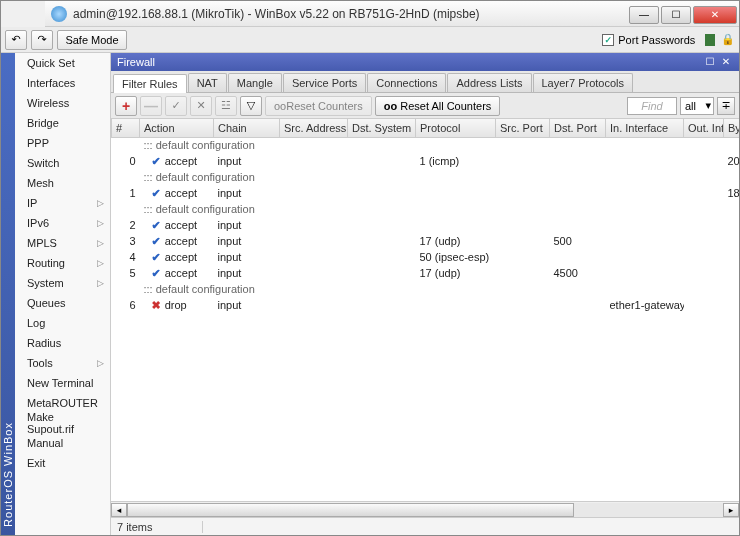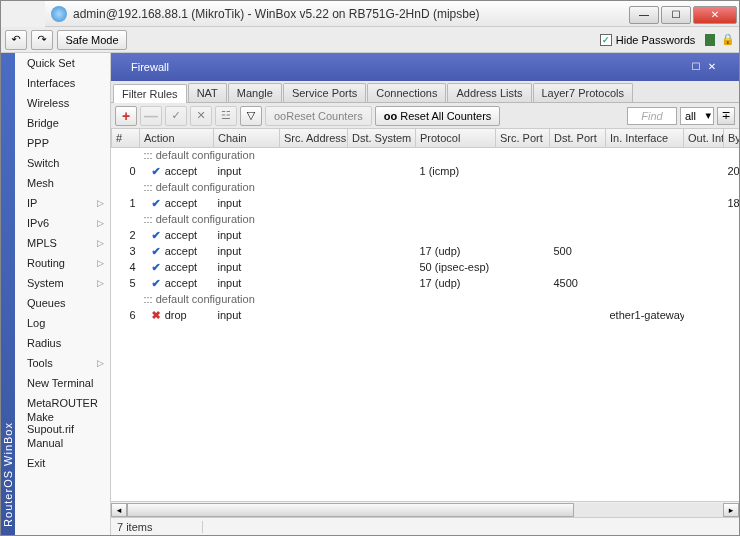--- a/index.html
+++ b/index.html
@@ -27,21 +27,21 @@
 
 .left-rail { width: 14px; background: linear-gradient(#4a6cc3,#3a56a0); color: #fff; display: flex; align-items: flex-end; justify-content: center; padding-bottom: 8px; }
 .left-rail span { writing-mode: vertical-rl; transform: rotate(180deg); font-size: 11px; letter-spacing: 1px; }
 
 .sidebar { width: 96px; background: #f8f8f8; border-right: 1px solid #ccc; overflow-y: auto; }
 .sb-item { display: flex; align-items: center; justify-content: space-between; padding: 3px 6px 3px 12px; height: 20px; cursor: pointer; color: #222; }
 .sb-arrow { color: #888; font-size: 9px; }
 
 .content { flex: 1; display: flex; flex-direction: column; background: #eaeaea; min-width: 0; }
 
-.panel-title { height: 28px; background: linear-gradient(#5f72c8,#465baf); color: #fff; display: flex; align-items: center; padding: 0 20px; font-size: 11px; }
+.panel-title { height: 18px; background: linear-gradient(#5f72c8,#465baf); color: #fff; display: flex; align-items: center; padding: 0 6px; font-size: 11px; }
 .panel-title .pt-spacer { flex: 1; }
 .panel-title .pt-btn { width: 14px; height: 14px; margin-left: 2px; color: #fff; cursor: pointer; text-align: center; line-height: 14px; font-size: 10px; }
 
 .tabs { height: 22px; display: flex; align-items: flex-end; gap: 1px; padding: 0 2px; background: #e8e8e8; border-bottom: 1px solid #b8b8b8; }
 .tab { padding: 3px 8px; border: 1px solid #b8b8b8; border-bottom: none; background: linear-gradient(#f0f0f0,#dedede); border-radius: 2px 2px 0 0; cursor: pointer; color: #333; }
 .tab.active { background: #fff; position: relative; top: 1px; }
 
 .panel-toolbar { height: 26px; display: flex; align-items: center; gap: 3px; padding: 3px 4px; background: #eaeaea; border-bottom: 1px solid #ccc; }
 .pt { width: 22px; height: 20px; border: 1px solid #aaa; border-radius: 2px; background: linear-gradient(#fff,#e6e6e6); display: flex; align-items: center; justify-content: center; cursor: pointer; }
 .pt.disabled { opacity: 0.45; }
@@ -88,21 +88,21 @@
 
   <div class="toolbar">
     <div class="tb-btn">↶</div>
     <div class="tb-btn">↷</div>
     <div class="tb-btn safe">
         <span>Safe Mode</span>
       </div>
     <div class="spacer"></div>
     <div class="hide-pw">
       <span class="hp-box">✓</span>
-      <span>Hide Passwords</span>
+      <span>Port Passwords</span>
     </div>
     <div class="sq-green"></div>
     <div class="lock">🔒</div>
   </div>
 
   <div class="main">
     <div class="left-rail">
         <span>RouterOS WinBox</span>
       </div>
     <div class="sidebar" id="sidebar">

